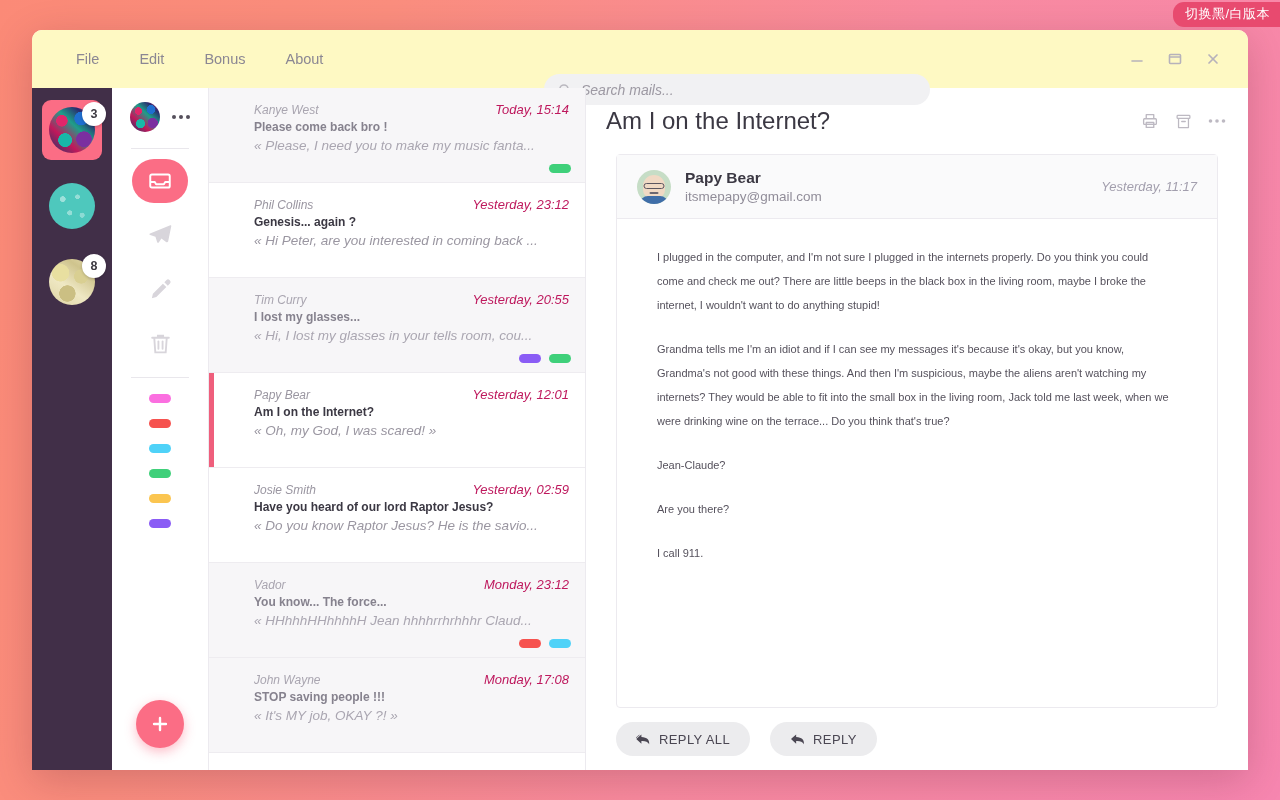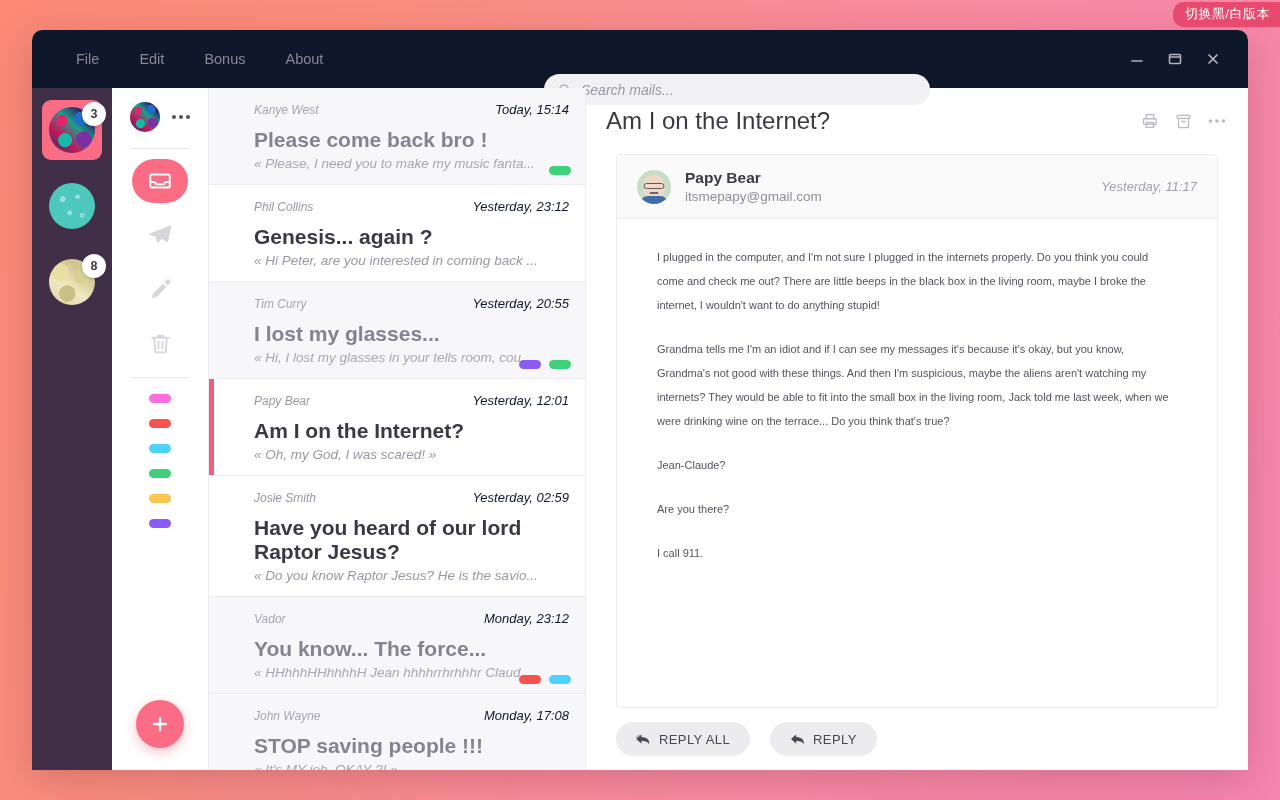--- a/index.html
+++ b/index.html
@@ -35,21 +35,21 @@
     border-radius: 10px 10px 0 0;
     box-shadow: 0 10px 40px rgba(80,20,40,.22);
     overflow: hidden;
     display: flex; flex-direction: column;
   }
 
   
   .titlebar {
     height: 58px; flex: 0 0 58px;
     display: flex; 
-    background: #0f172a;
+    background: #fef9c3;
     position: relative;
   }
   .menu {
     display: flex; align-items: center;
     padding-left: 28px; gap: 8px;
   }
   .menu-item {
     font-size: 14.5px; color: #8b8793;
     padding: 6px 16px; border-radius: 4px;
     cursor: default;
@@ -194,24 +194,24 @@
   .mail.read { background: #f7f6f8; }
   .mail.selected::before {
     content: ""; position: absolute; left: 0; top: 0; bottom: 0;
     width: 5px; background: #ef5f7c;
   }
   .mail-top { display: flex; justify-content: space-between; align-items: baseline; }
   .mail-from {
     font-size: 12px; font-style: italic; color: #9a96a1;
   }
   .mail.read .mail-from { color: #a9a5b0; }
-  .mail-time { font-size: 13px; font-style: italic; color: #0f172a; }
+  .mail-time { font-size: 13px; font-style: italic; color: #be185d; }
   .mail-subject {
-    font-size: 21px; font-weight: bold; color: #3b3843;
-    margin: 11px 0 4px;
+    font-size: 12px; font-weight: bold; color: #3b3843;
+    margin: 3px 0 4px;
   }
   .mail.read .mail-subject { color: #86828e; }
   .mail-snippet { font-size: 13.5px; font-style: italic; color: #9a96a1; }
   .mail.read .mail-snippet { color: #aaa6b1; }
   .mail-tags {
     position: absolute; right: 14px; bottom: 9px;
     display: flex; gap: 8px;
   }
   .mtag { width: 22px; height: 9px; border-radius: 5px; }
 

